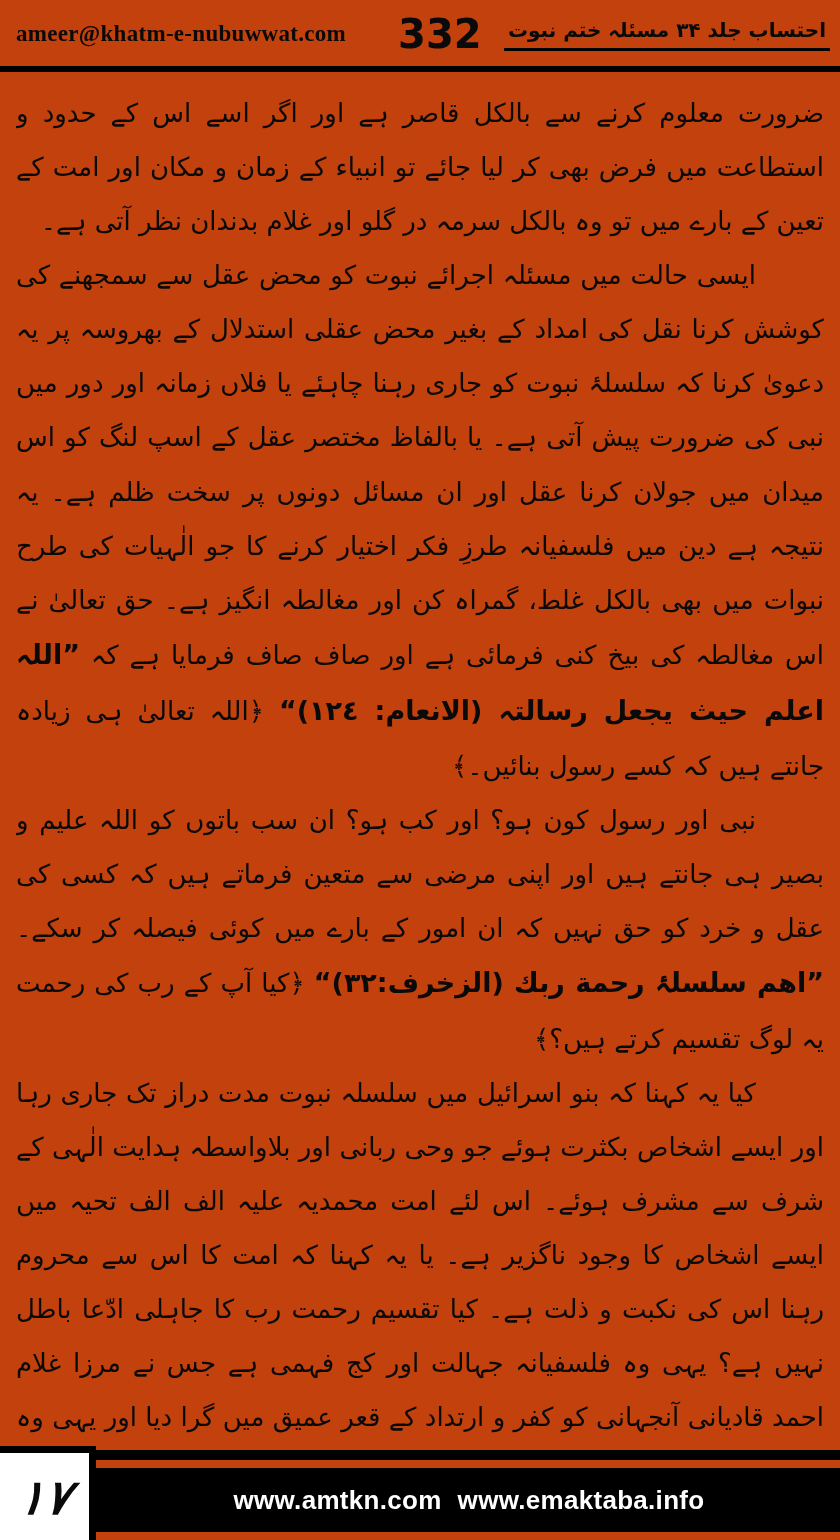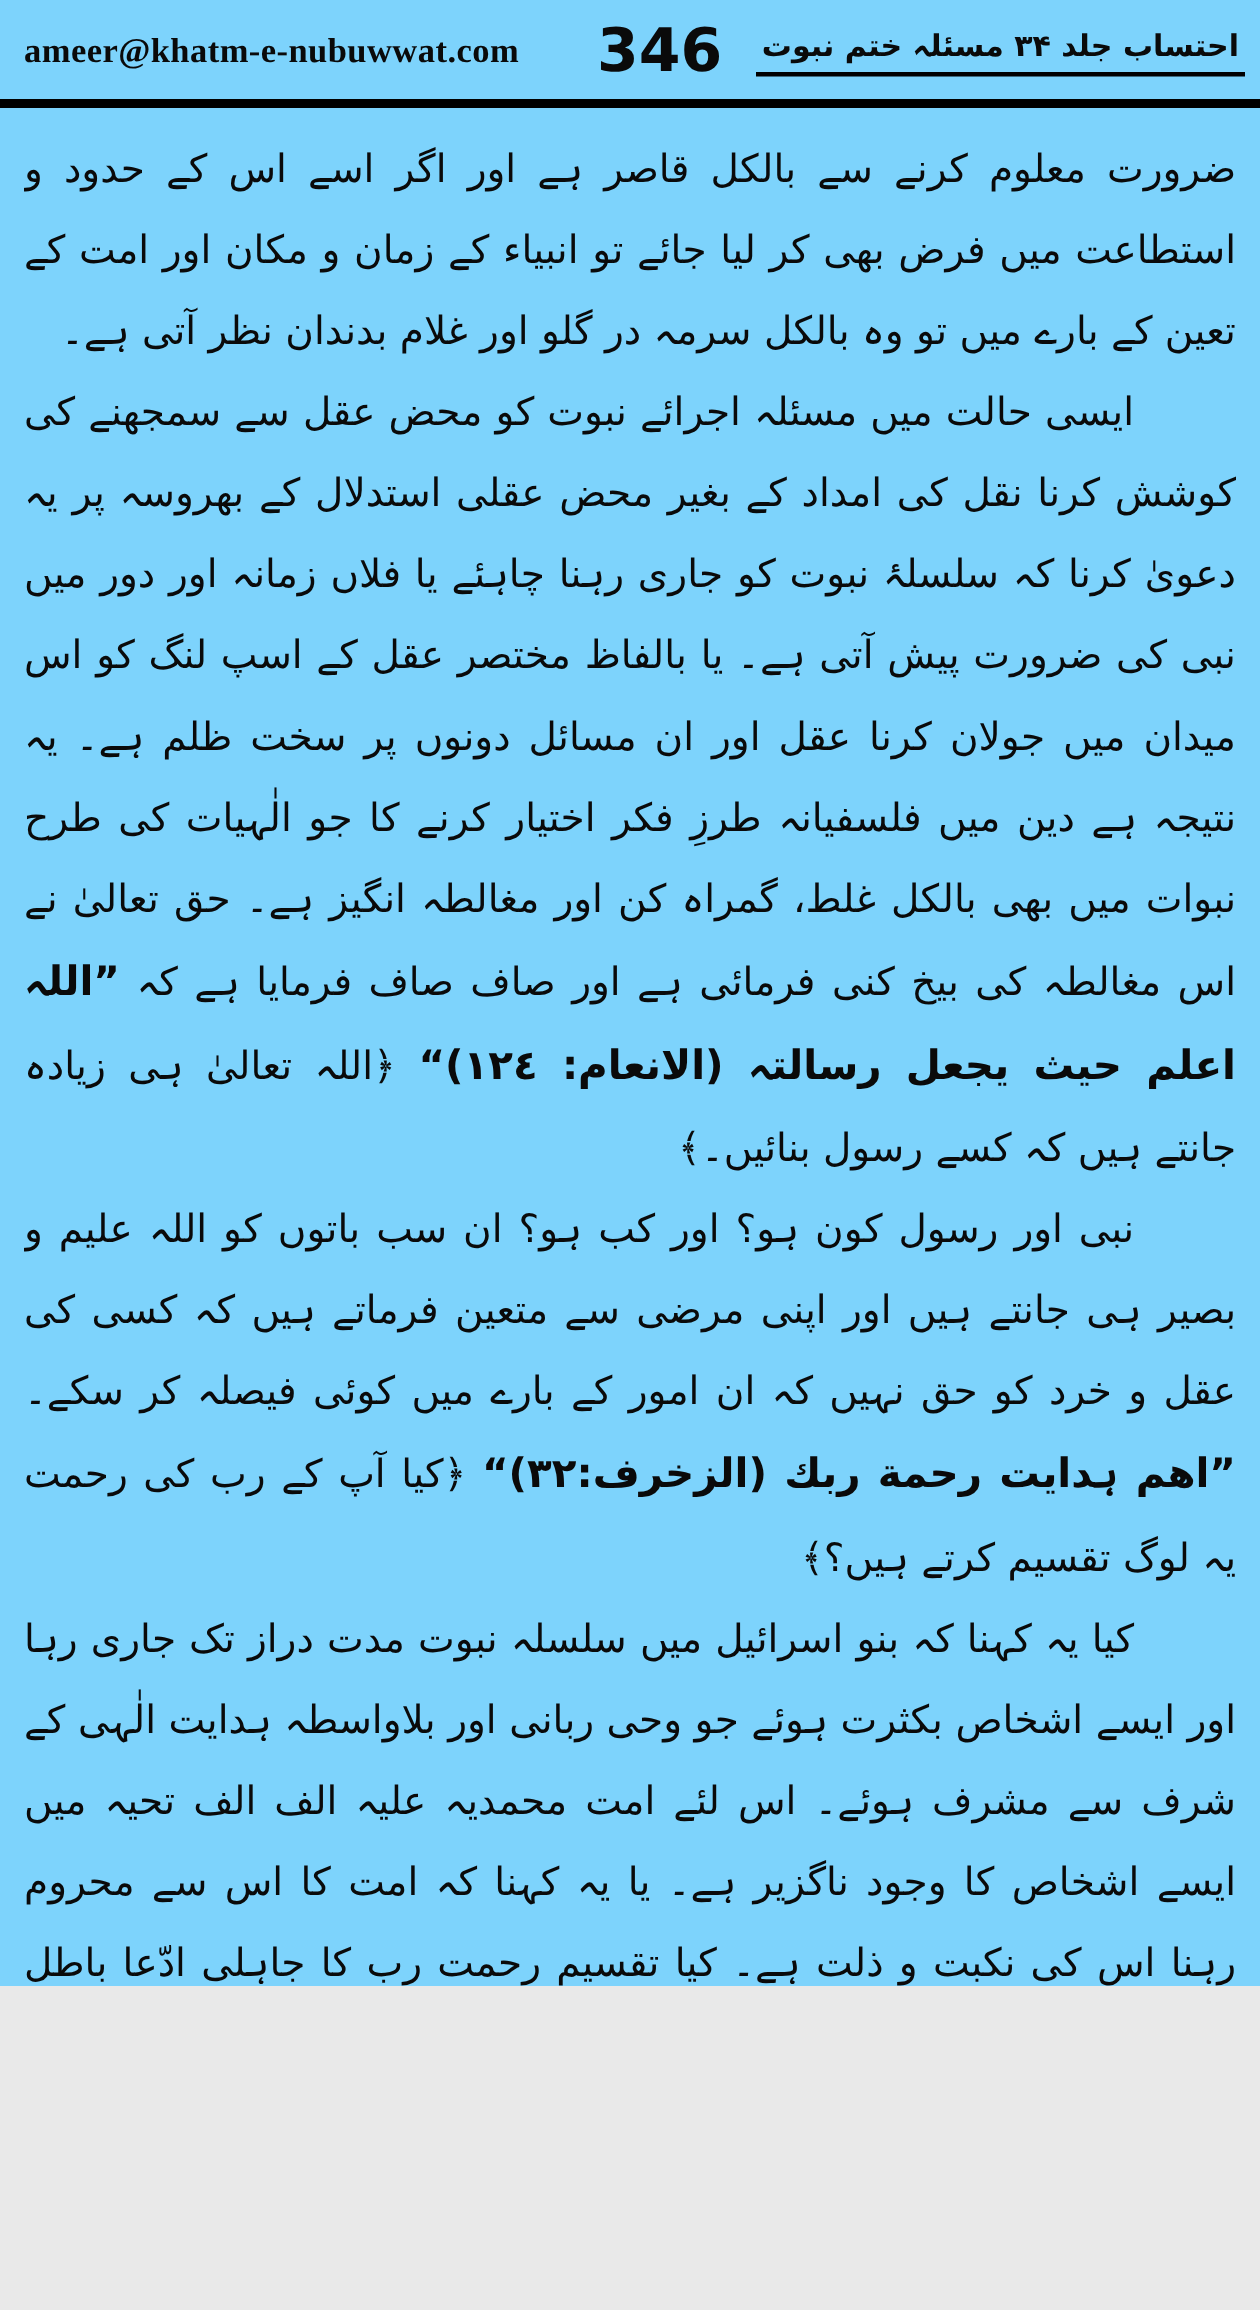--- a/index.html
+++ b/index.html
@@ -1,22 +1,22 @@
 <!DOCTYPE html>
 <html lang="ur"><head>
 <meta charset="utf-8">
 <style>
   * { box-sizing: border-box; }
   html, body { margin: 0; padding: 0; background: #e9e9e9; }
   .page {
     position: relative;
     width: 840px;
-    height: 1324px;
+    height: 1540px;
     margin: 0 auto;
-    background: #7dd3fc;
+    background: #c2410c;
     color: #0a0a0a;
     overflow: hidden;
     font-family: "DejaVu Sans", sans-serif;
   }
 
   
   .header {
     position: absolute;
     top: 6px; left: 16px; right: 10px; height: 56px;
     display: flex; align-items: center;
@@ -90,32 +90,32 @@
     line-height: 1;
   }
 </style>
 </head>
 <body>
 
 <div class="page">
 
   <div class="header">
     <div class="email">ameer@khatm-e-nubuwwat.com</div>
-    <div class="hnum">346</div>
+    <div class="hnum">332</div>
     <div class="htitle">احتساب جلد ۳۴ مسئلہ ختم نبوت</div>
   </div>
   <div class="toprule"></div>
 
   <div class="docbody">
 
     <p class="para">ضرورت معلوم کرنے سے بالکل قاصر ہے اور اگر اسے اس کے حدود و استطاعت میں فرض بھی کر لیا جائے تو انبیاء کے زمان و مکان اور امت کے تعین کے بارے میں تو وہ بالکل سرمہ در گلو اور غلام بدندان نظر آتی ہے۔</p>
 
     <p class="para indent"><span>ایسی حالت میں مسئلہ اجرائے نبوت کو محض عقل سے سمجھنے کی کوشش کرنا نقل کی امداد کے بغیر محض عقلی استدلال کے بھروسہ پر یہ دعویٰ کرنا کہ سلسلۂ نبوت کو جاری رہنا چاہئے یا فلاں زمانہ اور دور میں نبی کی ضرورت پیش آتی ہے۔ یا بالفاظ مختصر عقل کے اسپ لنگ کو اس میدان میں جولان کرنا عقل اور ان مسائل دونوں پر سخت ظلم ہے۔ یہ نتیجہ ہے دین میں فلسفیانہ طرزِ فکر اختیار کرنے کا جو الٰہیات کی طرح نبوات میں بھی بالکل غلط، گمراہ کن اور مغالطہ انگیز ہے۔ حق تعالیٰ نے اس مغالطہ کی بیخ کنی فرمائی ہے اور صاف صاف فرمایا ہے کہ</span> <span class="quote">”اللہ اعلم حیث یجعل رسالتہ (الانعام: ١٢٤)“</span> <span class="transl">﴿اللہ تعالیٰ ہی زیادہ جانتے ہیں کہ کسے رسول بنائیں۔﴾</span></p>
 
-    <p class="para indent"><span>نبی اور رسول کون ہو؟ اور کب ہو؟ ان سب باتوں کو اللہ علیم و بصیر ہی جانتے ہیں اور اپنی مرضی سے متعین فرماتے ہیں کہ کسی کی عقل و خرد کو حق نہیں کہ ان امور کے بارے میں کوئی فیصلہ کر سکے۔</span> <span class="quote">”اھم ہدایت رحمة ربك (الزخرف:٣٢)“</span> <span class="transl">﴿کیا آپ کے رب کی رحمت یہ لوگ تقسیم کرتے ہیں؟﴾</span></p>
+    <p class="para indent"><span>نبی اور رسول کون ہو؟ اور کب ہو؟ ان سب باتوں کو اللہ علیم و بصیر ہی جانتے ہیں اور اپنی مرضی سے متعین فرماتے ہیں کہ کسی کی عقل و خرد کو حق نہیں کہ ان امور کے بارے میں کوئی فیصلہ کر سکے۔</span> <span class="quote">”اھم سلسلۂ رحمة ربك (الزخرف:٣٢)“</span> <span class="transl">﴿کیا آپ کے رب کی رحمت یہ لوگ تقسیم کرتے ہیں؟﴾</span></p>
 
     <p class="para indent">کیا یہ کہنا کہ بنو اسرائیل میں سلسلہ نبوت مدت دراز تک جاری رہا اور ایسے اشخاص بکثرت ہوئے جو وحی ربانی اور بلاواسطہ ہدایت الٰہی کے شرف سے مشرف ہوئے۔ اس لئے امت محمدیہ علیہ الف الف تحیہ میں ایسے اشخاص کا وجود ناگزیر ہے۔ یا یہ کہنا کہ امت کا اس سے محروم رہنا اس کی نکبت و ذلت ہے۔ کیا تقسیم رحمت رب کا جاہلی ادّعا باطل نہیں ہے؟ یہی وہ فلسفیانہ جہالت اور کج فہمی ہے جس نے مرزا غلام احمد قادیانی آنجہانی کو کفر و ارتداد کے قعر عمیق میں گرا دیا اور یہی وہ جاہلی مغالطہ ہے۔ جس میں آج بھی بہت سے اشخاص مبتلا ہیں۔</p>
 
   </div>
 
   <div class="botrule"></div>
 
   <div class="footbar">
     <span class="footlink">www.amtkn.com</span>
     <span class="footlink">www.emaktaba.info</span>

